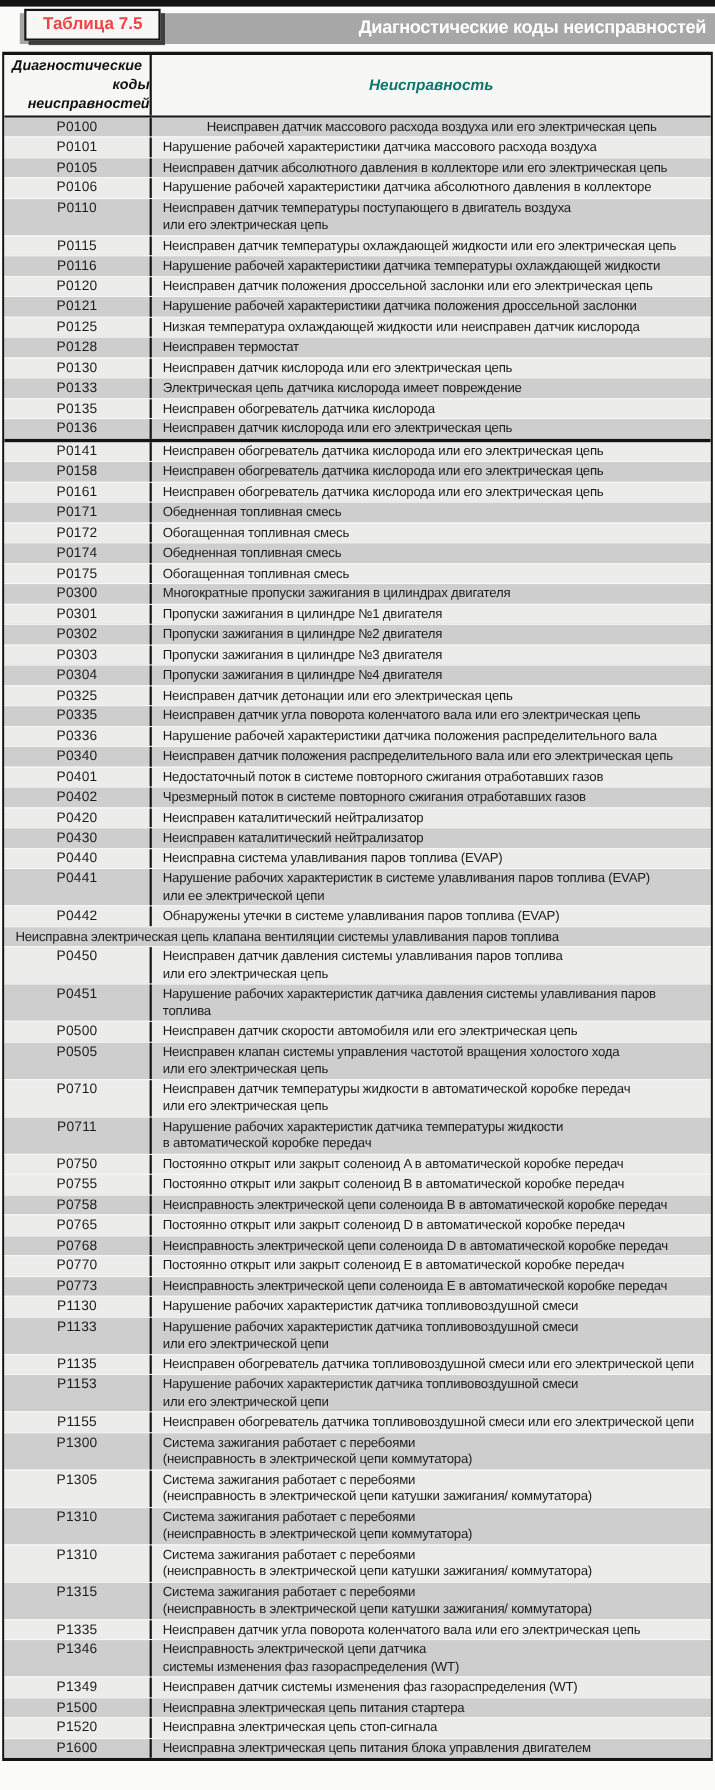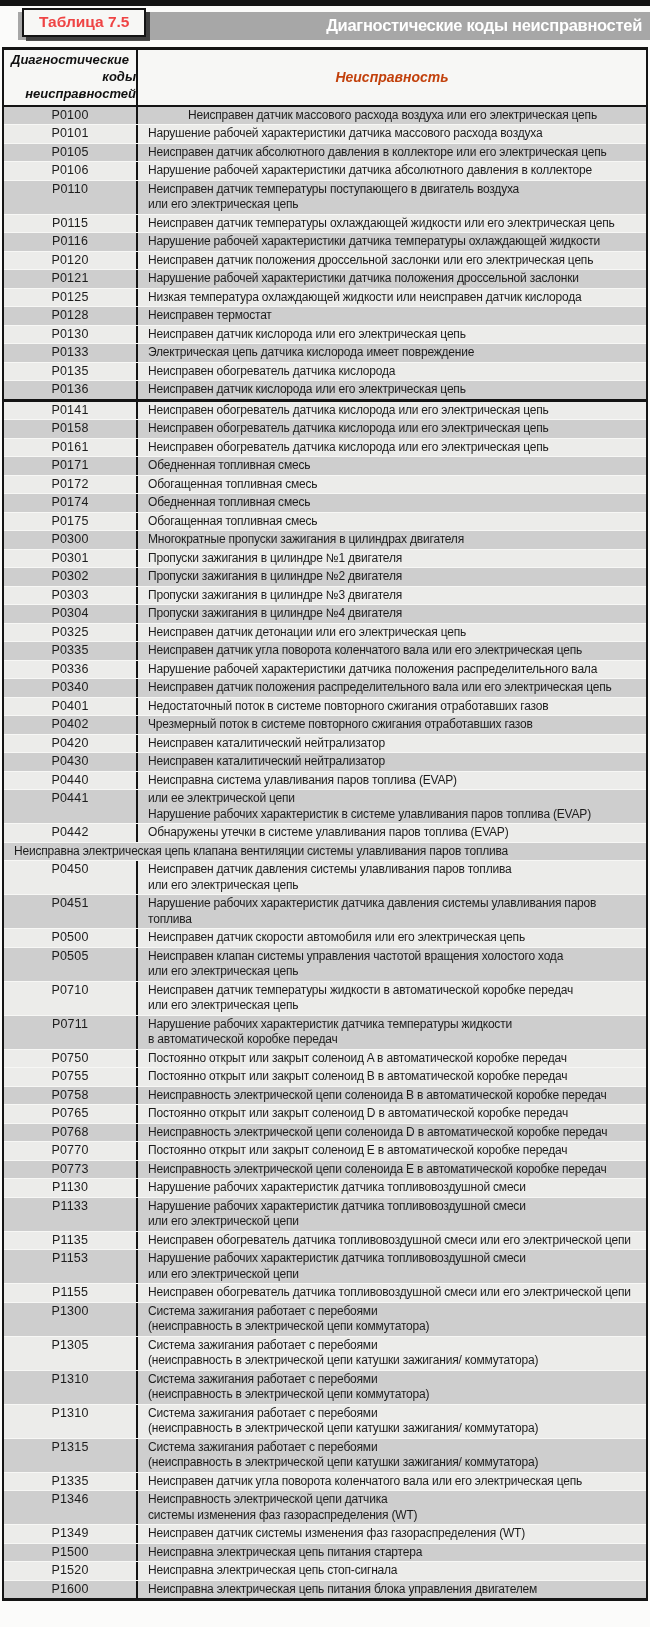--- a/index.html
+++ b/index.html
@@ -79,21 +79,21 @@
     padding: 2px 0;
   }
   .h-col2 {
     flex: 1;
     display: flex;
     align-items: center;
     justify-content: center;
     font-style: italic;
     font-weight: bold;
     font-size: 14px;
-    color: #c2410c;
+    color: #0f766e;
   }
   .row {
     display: flex;
     min-height: 17px;
     border-top: 1px solid #f7f7f5;
   }
   .row:first-child { border-top: none; gap: 40px; }
   .row.dark  { background: #cecece; }
   .row.light { background: #ececea; }
   .row.section-break { border-top: 3px solid #141414; }
@@ -351,22 +351,22 @@
   </div>
         <div class="row light">
     <div class="c-code">P0440</div>
     <div class="c-fault">
             <div>Неисправна система улавливания паров топлива (EVAP)</div>
           </div>
   </div>
         <div class="row dark">
     <div class="c-code">P0441</div>
     <div class="c-fault">
+            <div>Нарушение рабочих характеристик в системе улавливания паров топлива (EVAP)</div>
             <div>или ее электрической цепи</div>
-            <div>Нарушение рабочих характеристик в системе улавливания паров топлива (EVAP)</div>
           </div>
   </div>
         <div class="row light">
     <div class="c-code">P0442</div>
     <div class="c-fault">
             <div>Обнаружены утечки в системе улавливания паров топлива (EVAP)</div>
           </div>
   </div>
         <div class="row dark">
     <div class="c-fault">

